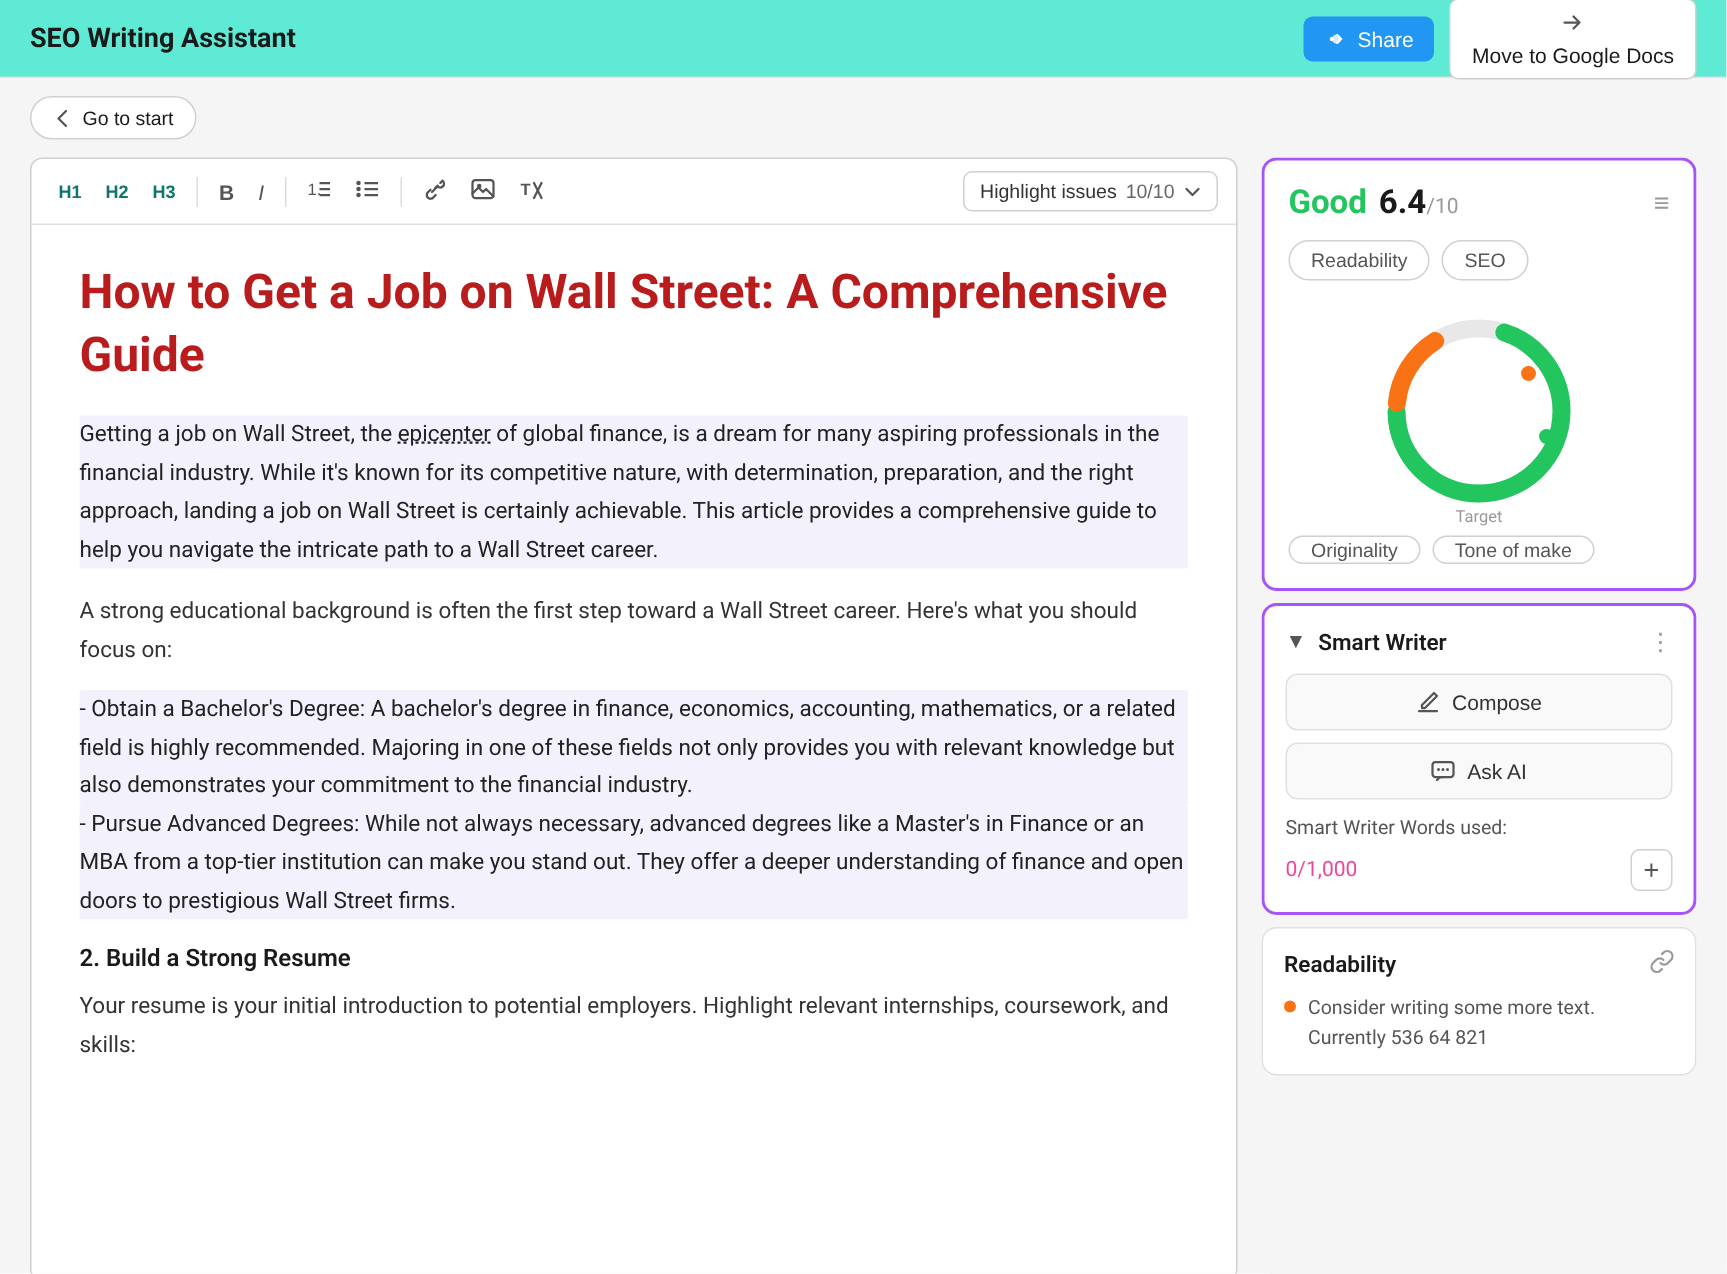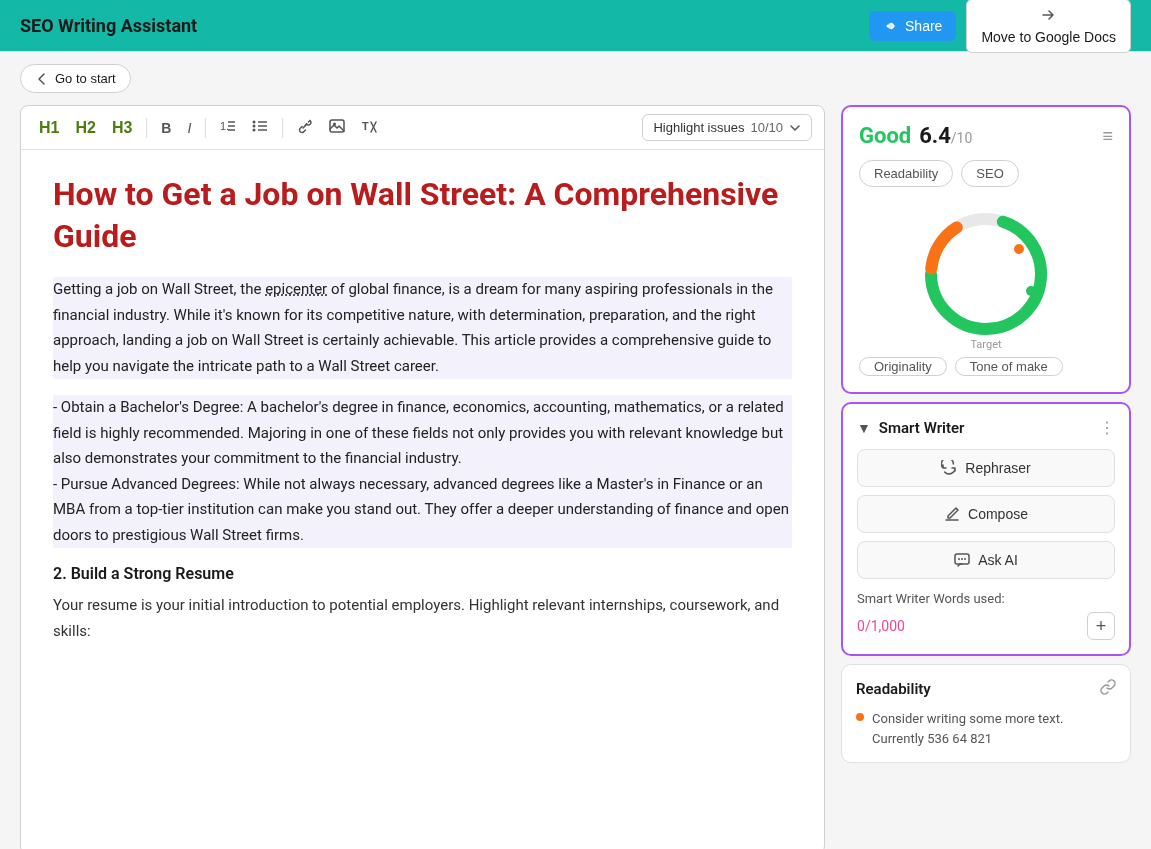--- a/index.html
+++ b/index.html
@@ -11,21 +11,21 @@
       overflow: hidden;
     }
 
     
     .header {
       display: flex;
       align-items: center;
       justify-content: space-between;
       padding: 4px 20px;
       height: 52px;
-      background: #14b8a6;
+      background: #5eead4;
       border-bottom: 1px solid #e0e0e0;
     }
     .header-title {
       font-size: 18px;
       font-weight: 700;
       color: #1a1a1a;
     }
     .header-actions {
       display: flex;
       align-items: center;
@@ -111,21 +111,21 @@
       font-size: 14px;
       color: #555;
       font-weight: 500;
     }
     .toolbar-sep {
       width: 1px;
       height: 20px;
       background: #ddd;
       margin: 0 4px;
     }
-    .toolbar-h { font-size: 16px; font-weight: 700; color: #4d7c0f; }
+    .toolbar-h { font-size: 12px; font-weight: 700; color: #0f766e; }
     .highlight-btn {
       margin-left: auto;
       display: flex;
       align-items: center;
       gap: 6px;
       background: #fff;
       border: 1px solid #d0d0d0;
       border-radius: 6px;
       padding: 5px 10px;
       font-size: 13px;
@@ -467,20 +467,21 @@
       </button>
     </div>
 
     <div class="editor-content">
       <h1>How to Get a Job on Wall Street: A Comprehensive Guide</h1>
 
       <span class="para-highlighted">
         Getting a job on Wall Street, the <span class="underline-word">epicenter</span> of global finance, is a dream for many aspiring professionals in the financial industry. While it's known for its competitive nature, with determination, preparation, and the right approach, landing a job on Wall Street is certainly achievable. This article provides a comprehensive guide to help you navigate the intricate path to a Wall Street career.
       </span>
 
+      <p class="para-normal">A strong educational background is often the first step toward a Wall Street career. Here's what you should focus on:</p>
 
       <span class="para-bullet-highlighted">
         - Obtain a Bachelor's Degree: A bachelor's degree in finance, economics, accounting, mathematics, or a related field is highly recommended. Majoring in one of these fields not only provides you with relevant knowledge but also demonstrates your commitment to the financial industry.
       </span>
 
       <span class="para-bullet-highlighted">
         - Pursue Advanced Degrees: While not always necessary, advanced degrees like a Master's in Finance or an MBA from a top-tier institution can make you stand out. They offer a deeper understanding of finance and open doors to prestigious Wall Street firms.
       </span>
 
       <div class="section-heading">2. Build a Strong Resume</div>
@@ -528,27 +529,20 @@
 
     <div class="smart-writer-card">
       <div class="smart-writer-header">
         <div class="smart-writer-title-row">
           <span class="chevron-icon">▼</span>
           <span class="smart-writer-title">Smart Writer</span>
         </div>
         <span class="three-dots">⋮</span>
       </div>
 
-      <button class="smart-btn">
-        <svg width="16" height="16" viewBox="0 0 16 16">
-          <path d="M2 8a6 6 0 1110.4-4M2 8v-3M2 8h3" stroke="#555" stroke-width="1.5" fill="none" stroke-linecap="round" stroke-linejoin="round"></path>
-          <path d="M14 8a6 6 0 01-10.4 4M14 8v3M14 8h-3" stroke="#555" stroke-width="1.5" fill="none" stroke-linecap="round" stroke-linejoin="round"></path>
-        </svg>
-        <span>Rephraser</span>
-      </button>
 
       <button class="smart-btn">
         <svg width="16" height="16" viewBox="0 0 16 16">
           <path d="M12 2l2 2-8 8H4v-2L12 2z" stroke="#555" stroke-width="1.5" fill="none" stroke-linecap="round" stroke-linejoin="round"></path>
           <path d="M2 14h12" stroke="#555" stroke-width="1.5" stroke-linecap="round"></path>
         </svg>
         <span>Compose</span>
       </button>
 
       <button class="smart-btn">

